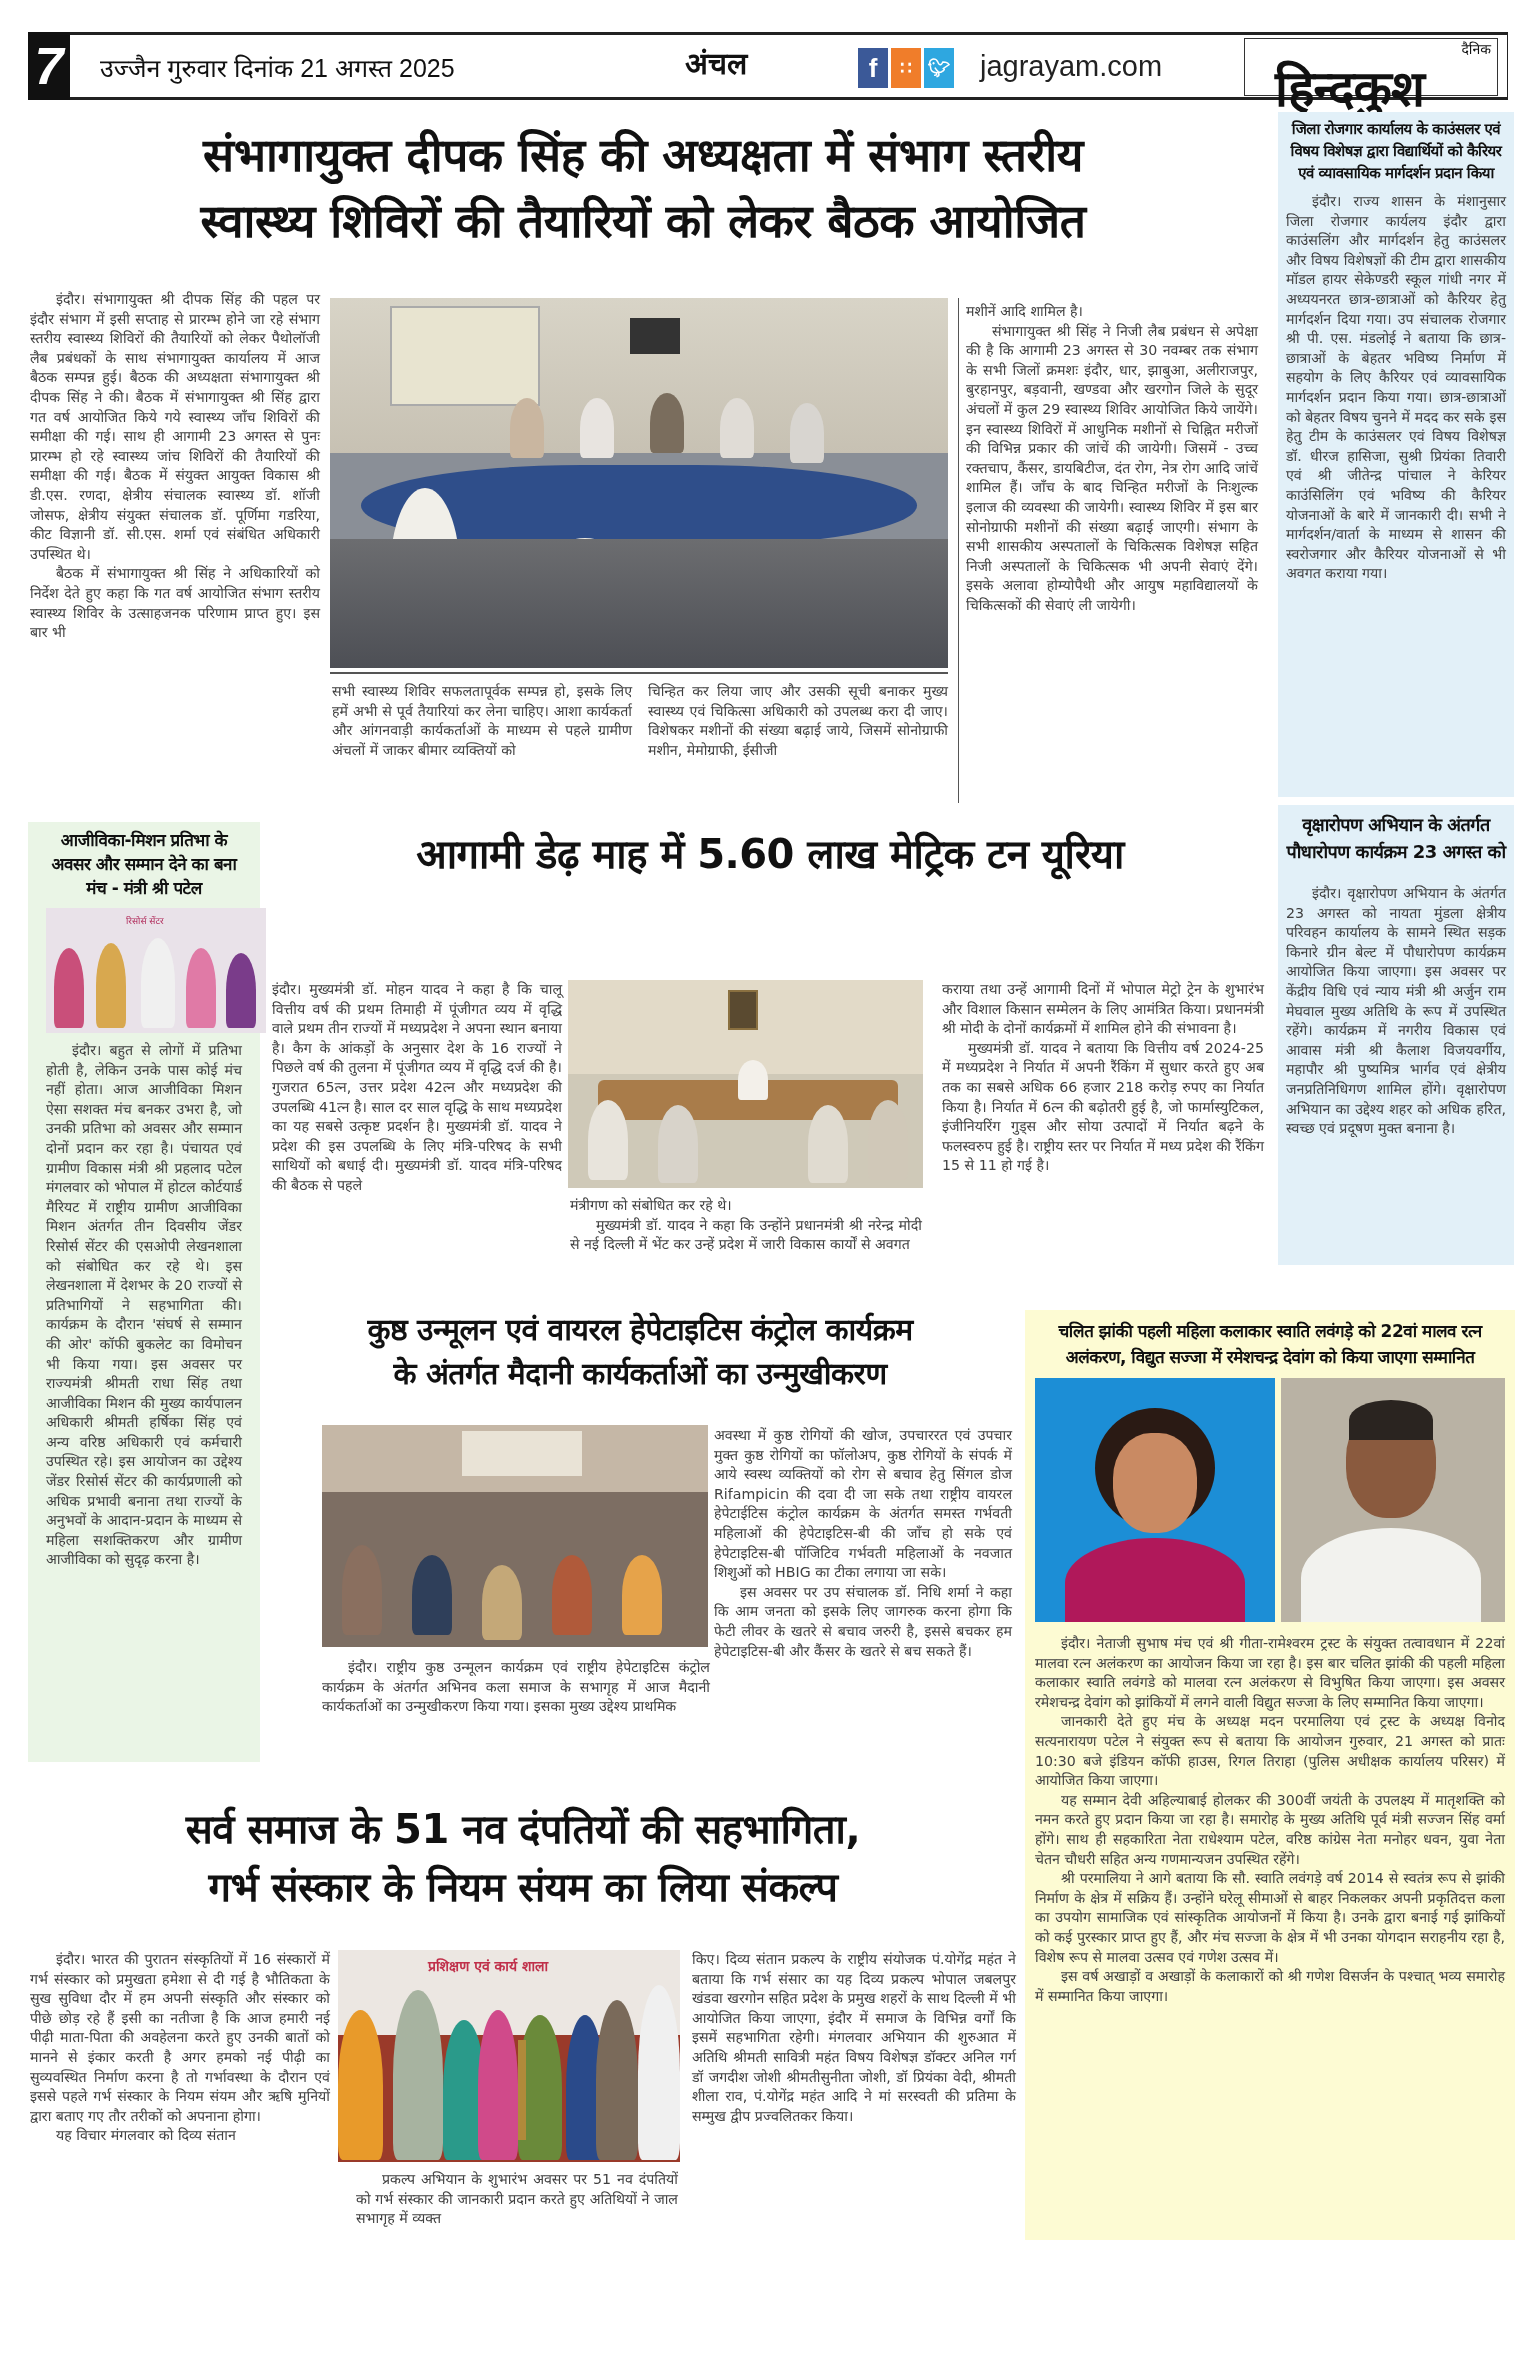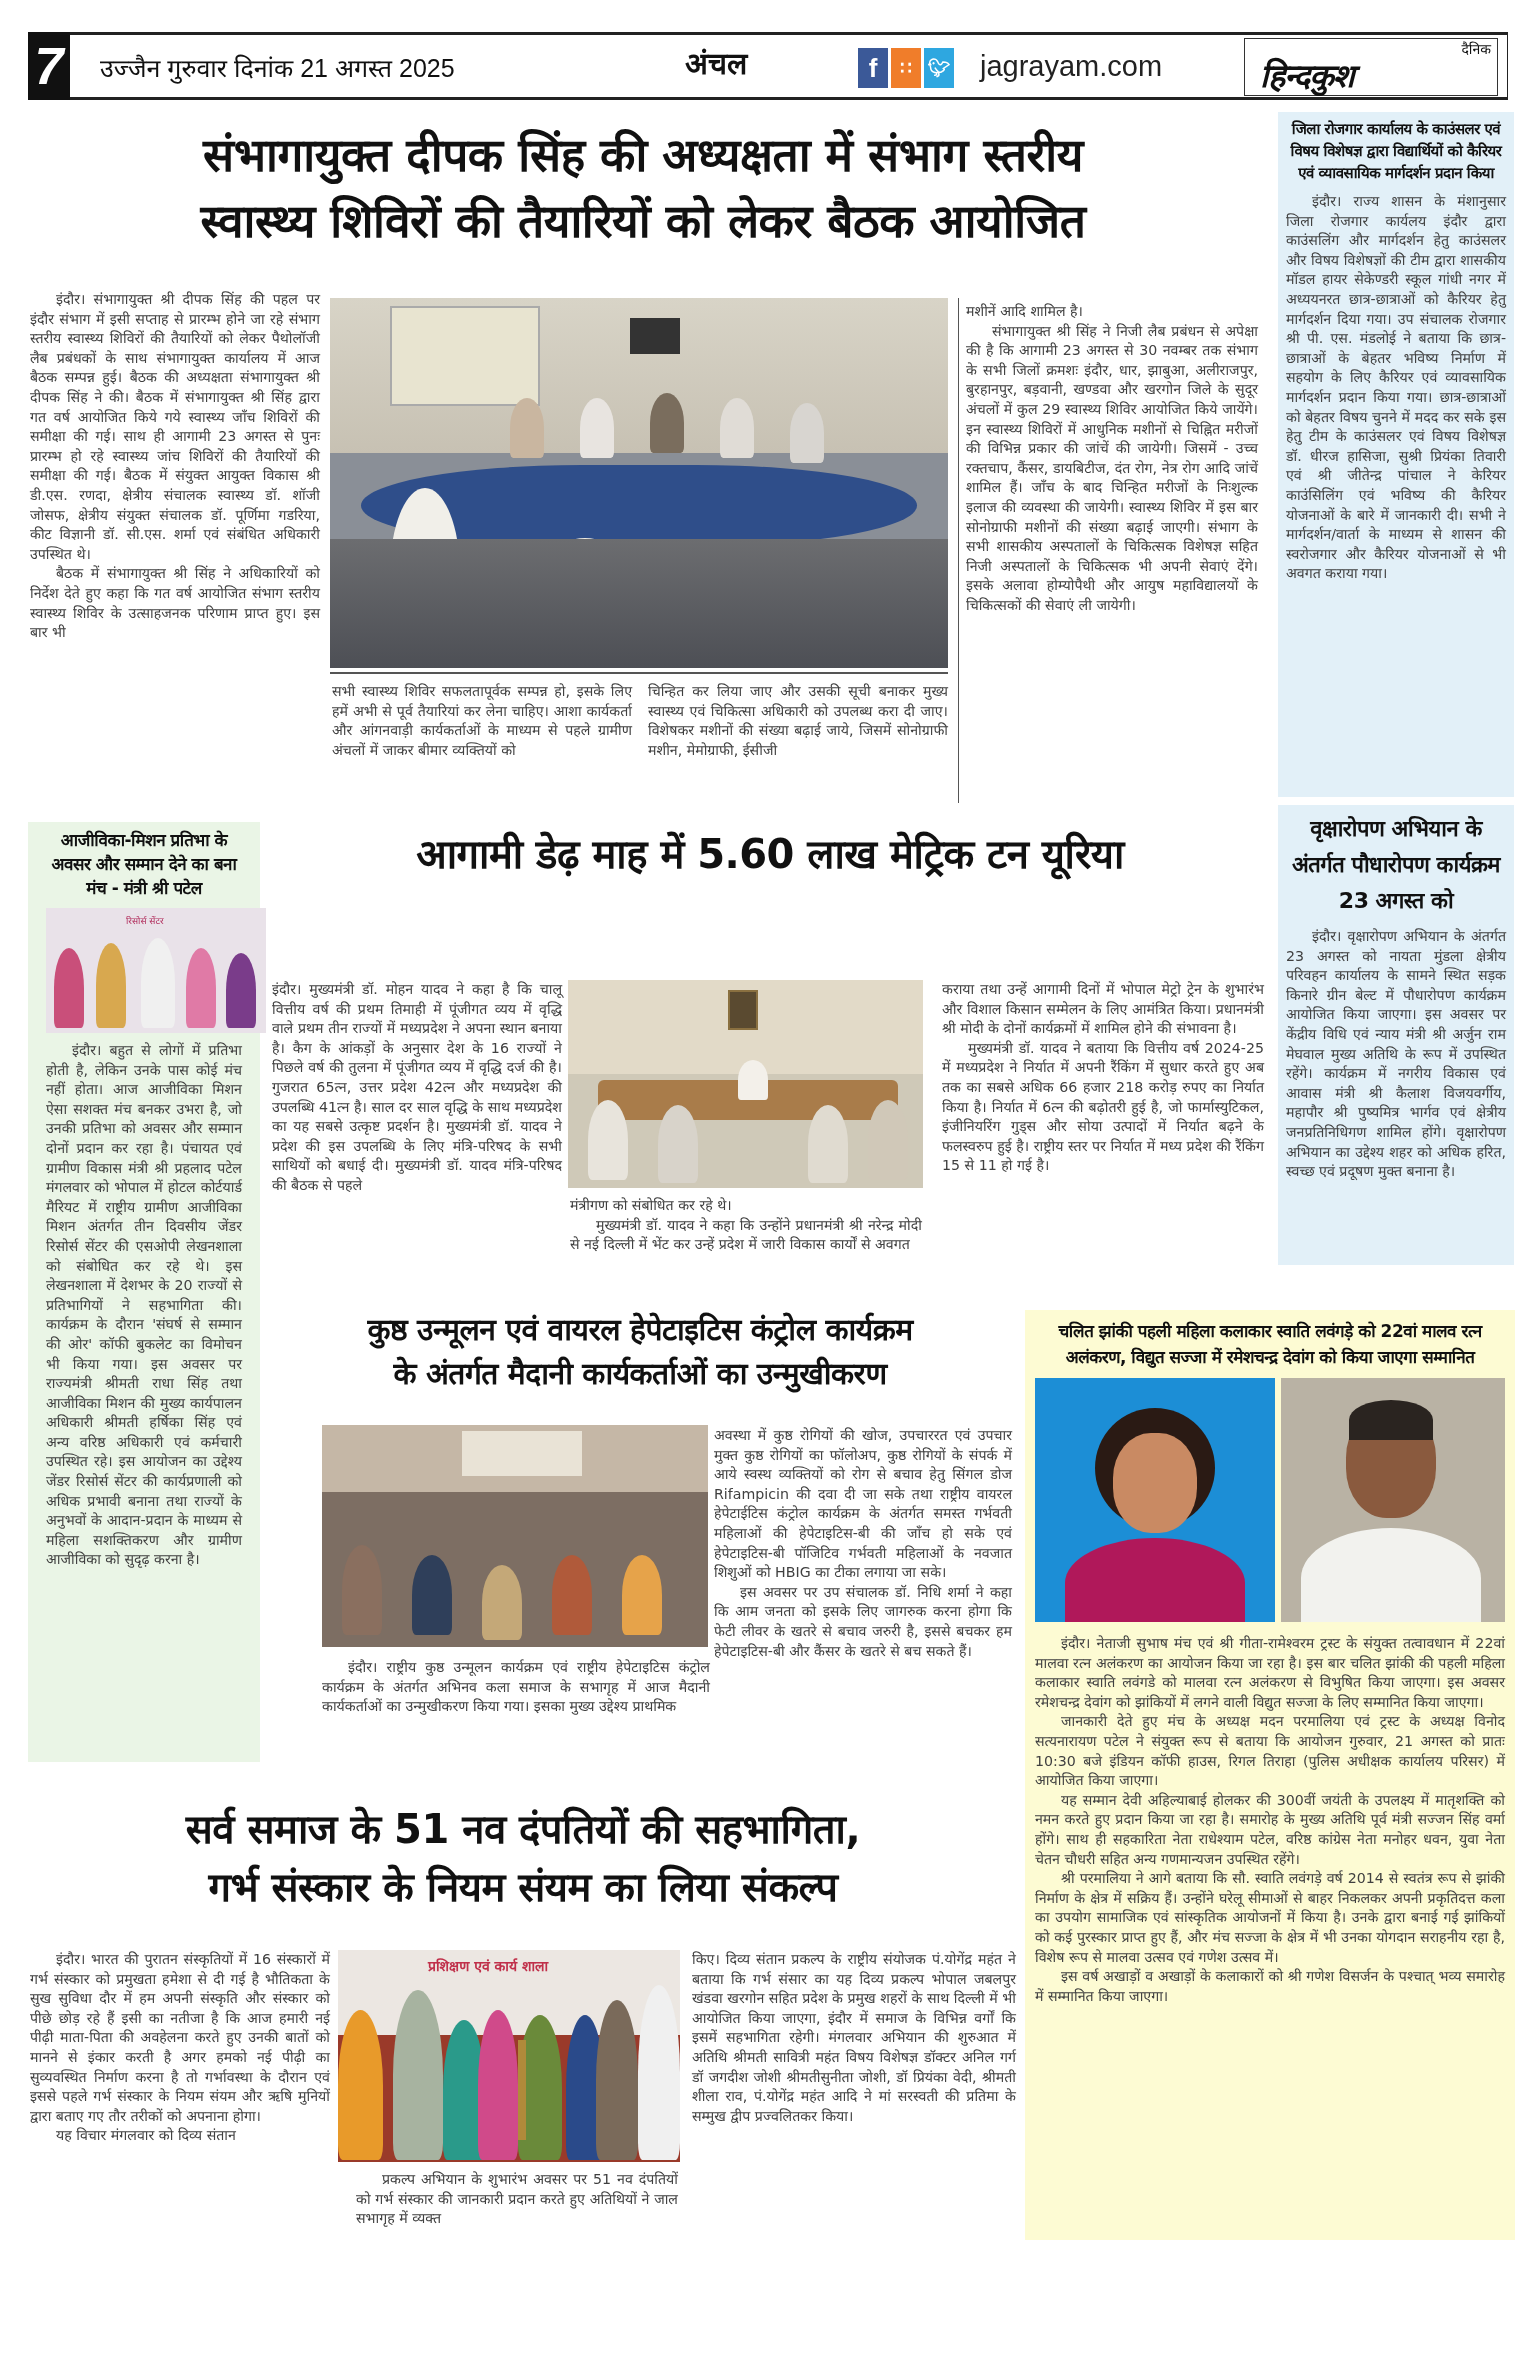--- a/index.html
+++ b/index.html
@@ -14,21 +14,21 @@
 #page-num{left:28px;top:32px;width:42px;height:68px;background:#111;color:#fff;font-size:52px;font-weight:bold;font-style:italic;text-align:center;line-height:68px;font-family:"Liberation Sans",sans-serif}
 #dateline{left:100px;top:50px;font-size:25px;font-family:"Liberation Sans",sans-serif;color:#111}
 #section{left:685px;top:42px;font-size:30px;font-weight:bold;font-family:"Liberation Sans",sans-serif}
 .social{top:48px;width:30px;height:40px;color:#fff;font-weight:bold;font-size:26px;text-align:center;line-height:40px;font-family:"Liberation Sans",sans-serif}
 #fb{left:858px;background:#3b5998}
 #rss{left:891px;background:#f07d2a;font-size:18px}
 #tw{left:924px;background:#2ea7e0;font-size:18px}
 #site{left:980px;top:50px;font-size:29px;font-family:"Liberation Sans",sans-serif;color:#222}
 #logo{left:1244px;top:38px;width:254px;height:58px;border:1px solid #333}
 #logo-daily{position:absolute;right:6px;top:0;font-size:14px}
-#logo-name{position:absolute;left:15px;top:14px;font-size:32px;font-weight:bold;font-style:italic;font-family:"DejaVu Serif",serif;letter-spacing:-1px}
+#logo-name{position:absolute;left:30px;top:14px;font-size:50px;font-weight:bold;font-family:"DejaVu Serif",serif;letter-spacing:-1px}
 
 .photo{overflow:hidden}
 .photo .wall{position:absolute;left:0;top:0;width:100%;height:42%;background:linear-gradient(#d8d4c7,#c7c1b3)}
 .photo .table{position:absolute;left:5%;top:45%;width:90%;height:22%;background:#2f4e8a;border-radius:40%/50%}
 .photo .floor{position:absolute;left:0;bottom:0;width:100%;height:35%;background:linear-gradient(#6c6d70,#4d4f55)}
 .person{position:absolute;border-radius:50% 50% 10% 10%}
 
 .side-blue{background:#e2f0f8}
 .side-green{background:#eaf5e6}
 .side-yellow{background:#fdfbd3}
@@ -92,21 +92,21 @@
 </div>
 
 <div class="abs side-blue" style="left:1278px;top:112px;width:236px;height:685px;padding:6px 8px">
   <div class="head" style="font-size:15px;line-height:22px;margin-bottom:8px">जिला रोजगार कार्यालय के काउंसलर एवं विषय विशेषज्ञ द्वारा विद्यार्थियों को कैरियर एवं व्यावसायिक मार्गदर्शन प्रदान किया</div>
   <div class="body-text">
       <p>इंदौर। राज्य शासन के मंशानुसार जिला रोजगार कार्यलय इंदौर द्वारा काउंसलिंग और मार्गदर्शन हेतु काउंसलर और विषय विशेषज्ञों की टीम द्वारा शासकीय मॉडल हायर सेकेण्डरी स्कूल गांधी नगर में अध्ययनरत छात्र-छात्राओं को कैरियर हेतु मार्गदर्शन दिया गया। उप संचालक रोजगार श्री पी. एस. मंडलोई ने बताया कि छात्र-छात्राओं के बेहतर भविष्य निर्माण में सहयोग के लिए कैरियर एवं व्यावसायिक मार्गदर्शन प्रदान किया गया। छात्र-छात्राओं को बेहतर विषय चुनने में मदद कर सके इस हेतु टीम के काउंसलर एवं विषय विशेषज्ञ डॉ. धीरज हासिजा, सुश्री प्रियंका तिवारी एवं श्री जीतेन्द्र पांचाल ने केरियर काउंसिलिंग एवं भविष्य की कैरियर योजनाओं के बारे में जानकारी दी। सभी ने मार्गदर्शन/वार्ता के माध्यम से शासन की स्वरोजगार और कैरियर योजनाओं से भी अवगत कराया गया।</p>
     </div>
 </div>
 
 <div class="abs side-blue" style="left:1278px;top:805px;width:236px;height:460px;padding:6px 8px">
-  <div class="head" style="font-size:22px;line-height:36px;margin-bottom:8px">वृक्षारोपण अभियान के अंतर्गत पौधारोपण कार्यक्रम 23 अगस्त को</div>
+  <div class="head" style="font-size:18px;line-height:27px;margin-bottom:19px">वृक्षारोपण अभियान के अंतर्गत पौधारोपण कार्यक्रम 23 अगस्त को</div>
   <div class="body-text">
       <p>इंदौर। वृक्षारोपण अभियान के अंतर्गत 23 अगस्त को नायता मुंडला क्षेत्रीय परिवहन कार्यालय के सामने स्थित सड़क किनारे ग्रीन बेल्ट में पौधारोपण कार्यक्रम आयोजित किया जाएगा। इस अवसर पर केंद्रीय विधि एवं न्याय मंत्री श्री अर्जुन राम मेघवाल मुख्य अतिथि के रूप में उपस्थित रहेंगे। कार्यक्रम में नगरीय विकास एवं आवास मंत्री श्री कैलाश विजयवर्गीय, महापौर श्री पुष्यमित्र भार्गव एवं क्षेत्रीय जनप्रतिनिधिगण शामिल होंगे। वृक्षारोपण अभियान का उद्देश्य शहर को अधिक हरित, स्वच्छ एवं प्रदूषण मुक्त बनाना है।</p>
     </div>
 </div>
 
 <div class="abs side-green" style="left:28px;top:822px;width:232px;height:940px;padding:6px 18px">
   <div class="head" style="font-size:17px;line-height:24px;margin-bottom:8px">आजीविका-मिशन प्रतिभा के अवसर और सम्मान देने का बना मंच - मंत्री श्री पटेल</div>
   <div class="photo" style="position:relative;width:220px;height:125px;background:#e9e2e9;margin-bottom:8px">
     <div class="abs" style="left:80px;top:6px;font-size:9px;color:#b02a5a">रिसोर्स सेंटर</div>
     <div class="person" style="left:8px;top:40px;width:30px;height:80px;background:#c94f7a"></div>

